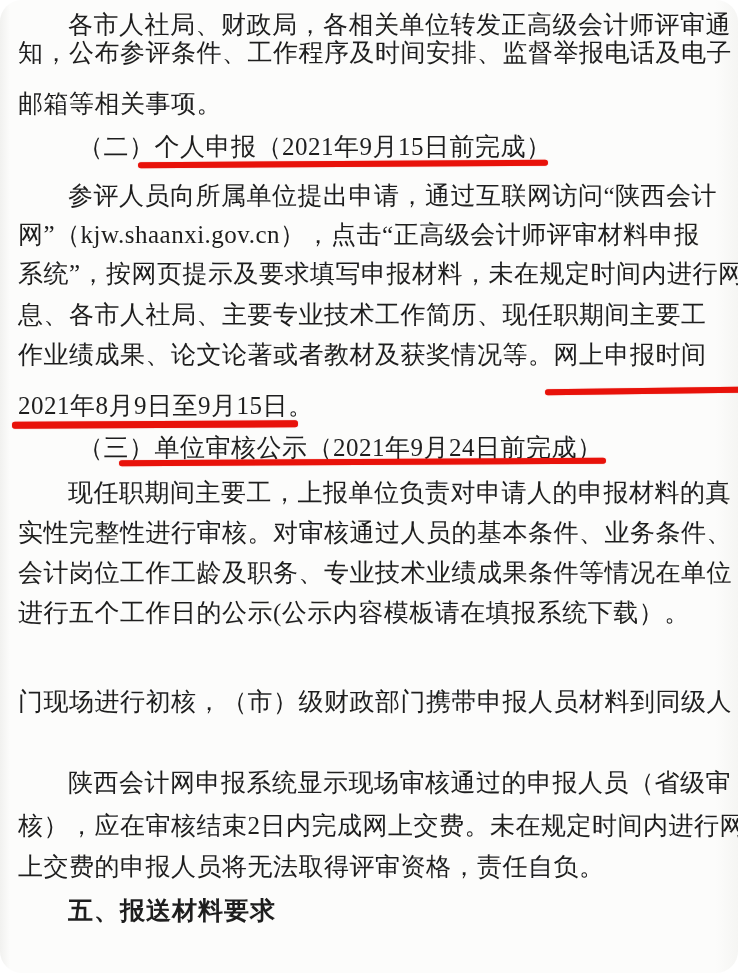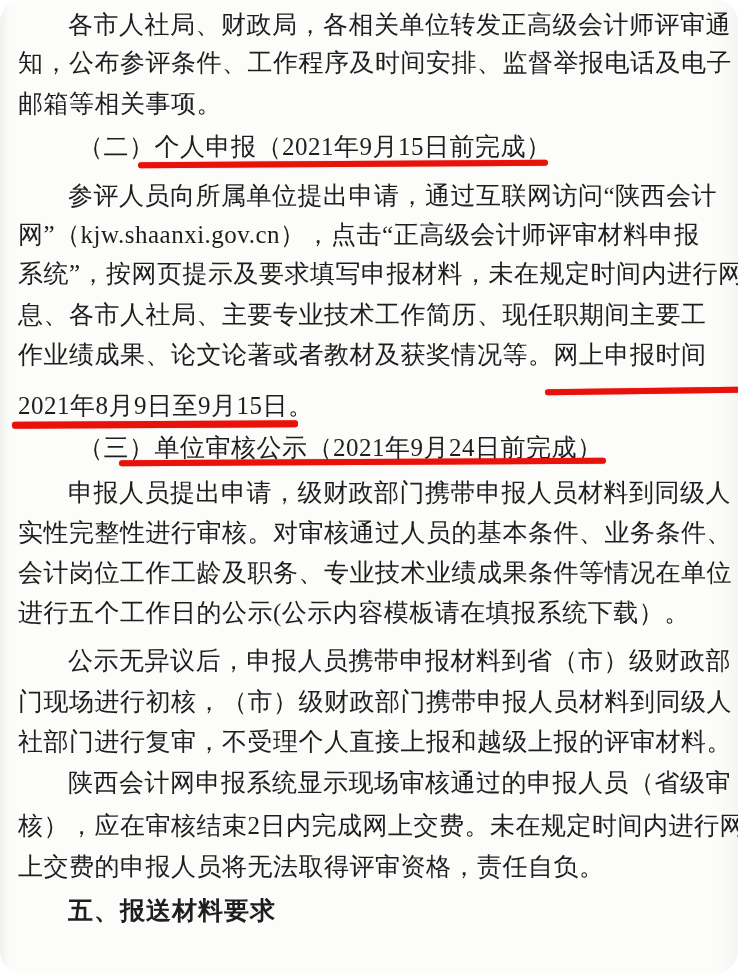--- a/index.html
+++ b/index.html
@@ -43,46 +43,44 @@
     border-radius: 3px;
     box-shadow: 0 0 1px rgba(232, 18, 10, 0.6);
   }
 </style>
 </head>
 <body>
 
 <div class="page">
 
   <div class="line indent" style="top:10px">各市人社局、财政局，各相关单位转发正高级会计师评审通</div>
-  <div class="line flush" style="top:48px">知，公布参评条件、工作程序及时间安排、监督举报电话及电子</div>
+  <div class="line flush" style="top:38px">知，公布参评条件、工作程序及时间安排、监督举报电话及电子</div>
   <div class="line flush" style="top:89px">邮箱等相关事项。</div>
 
   <div class="line heading" style="top:132px">（二）个人申报（2021年9月15日前完成）</div>
   <div class="redline" style="left:138px;top:161px;width:410px;transform:rotate(-0.35deg)"></div>
 
   <div class="line indent" style="top:181px">参评人员向所属单位提出申请，通过互联网访问“陕西会计</div>
   <div class="line flush" style="top:220px">网”（kjw.shaanxi.gov.cn），点击“正高级会计师评审材料申报</div>
   <div class="line flush" style="top:259px">系统”，按网页提示及要求填写申报材料，未在规定时间内进行网</div>
   <div class="line flush" style="top:300px">息、各市人社局、主要专业技术工作简历、现任职期间主要工</div>
   <div class="line flush" style="top:340px">作业绩成果、论文论著或者教材及获奖情况等。网上申报时间</div>
   <div class="redline" style="left:545px;top:388px;width:196px;transform:rotate(-0.8deg)"></div>
   <div class="line flush" style="top:391px">2021年8月9日至9月15日。</div>
   <div class="redline" style="left:12px;top:421px;width:286px;height:7px;transform:rotate(-0.35deg)"></div>
 
   <div class="line heading" style="top:433px">（三）单位审核公示（2021年9月24日前完成）</div>
   <div class="redline" style="left:119px;top:459px;width:487px;transform:rotate(-0.3deg)"></div>
 
-  <div class="line indent" style="top:478px">申报人员提出申请，级财政部门携带申报人员材料到同级人</div>
+  <div class="line indent" style="top:478px">现任职期间主要工，上报单位负责对申请人的申报材料的真</div>
   <div class="line flush" style="top:518px">实性完整性进行审核。对审核通过人员的基本条件、业务条件、</div>
   <div class="line flush" style="top:558px">会计岗位工作工龄及职务、专业技术业绩成果条件等情况在单位</div>
   <div class="line flush" style="top:598px">进行五个工作日的公示(公示内容模板请在填报系统下载）。</div>
 
-  <div class="line indent" style="top:646px">公示无异议后，申报人员携带申报材料到省（市）级财政部</div>
   <div class="line flush" style="top:687px">门现场进行初核，（市）级财政部门携带申报人员材料到同级人</div>
-  <div class="line flush" style="top:727px">社部门进行复审，不受理个人直接上报和越级上报的评审材料。</div>
 
   <div class="line indent" style="top:768px">陕西会计网申报系统显示现场审核通过的申报人员（省级审</div>
   <div class="line flush" style="top:811px">核），应在审核结束2日内完成网上交费。未在规定时间内进行网</div>
   <div class="line flush" style="top:852px">上交费的申报人员将无法取得评审资格，责任自负。</div>
 
   <div class="line indent bold" style="top:896px">五、报送材料要求</div>
 
   <div class="line indent" style="top:988px">（一）评审表格类</div>
 
 </div>

